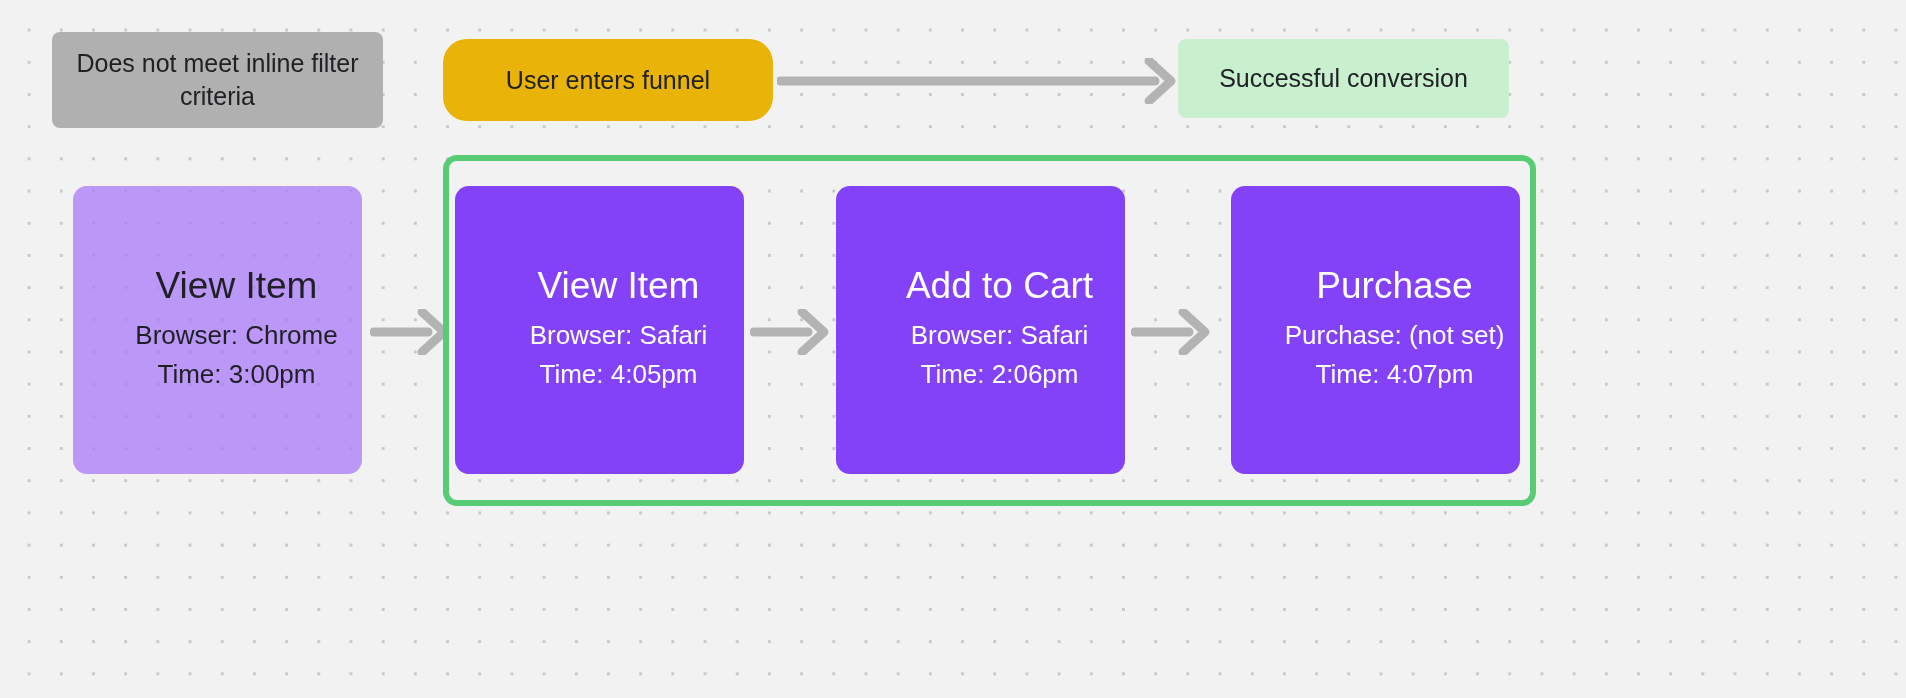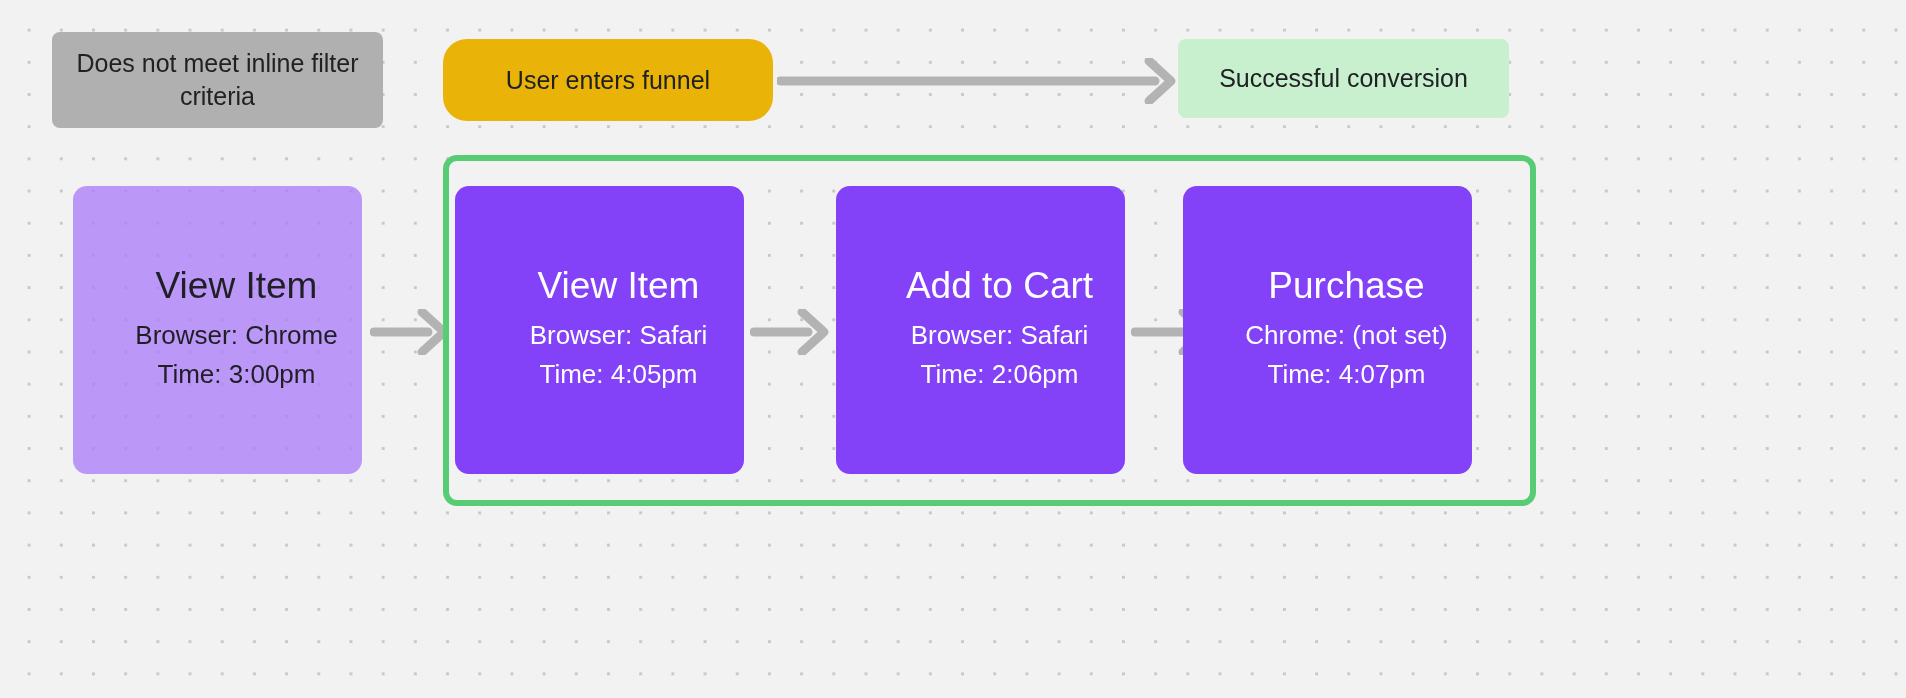--- a/index.html
+++ b/index.html
@@ -123,21 +123,21 @@
   .card-in {
     background: #8342f7;
     color: #ffffff;
     top: 186px;
     width: 289px;
     height: 288px;
   }
 
   .card-in-1 { left: 455px; }
   .card-in-2 { left: 836px; }
-  .card-in-3 { left: 1183px; text-align: center; }
+  .card-in-3 { left: 1231px; text-align: center; }
 
   .flow-arrow {
     position: absolute;
     top: 309px;
     width: 80px;
     height: 46px;
   }
 
   .flow-arrow-1 { left: 370px; }
   .flow-arrow-2 { left: 750px; }
@@ -195,17 +195,17 @@
     <div class="card-line">Time: 2:06pm</div>
   </div>
 
   <svg class="flow-arrow flow-arrow-3" viewBox="0 0 80 46">
     <line x1="4" y1="23" x2="58" y2="23" stroke="#b3b3b3" stroke-width="9" stroke-linecap="round"></line>
     <polyline points="52,3 74,23 52,43" fill="none" stroke="#b3b3b3" stroke-width="9" stroke-linecap="round" stroke-linejoin="round"></polyline>
   </svg>
 
   <div class="card card-in card-in-3">
     <div class="card-title">Purchase</div>
-    <div class="card-line">Chrome: (not set)</div>
+    <div class="card-line">Purchase: (not set)</div>
     <div class="card-line">Time: 4:07pm</div>
   </div>
 
 </div>
 
 </body></html>

